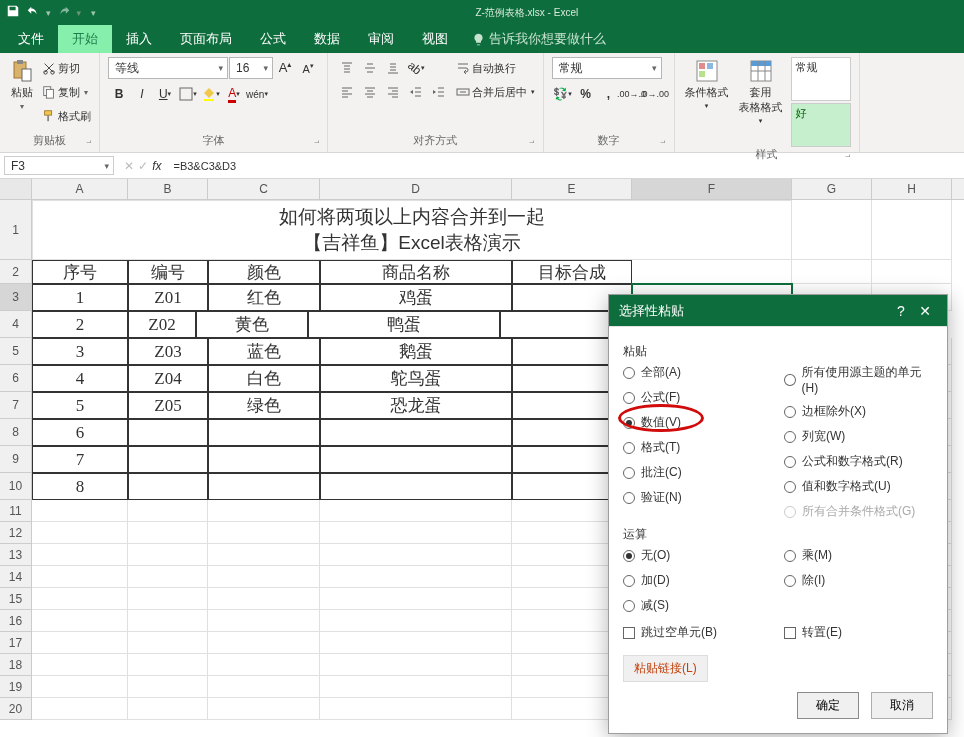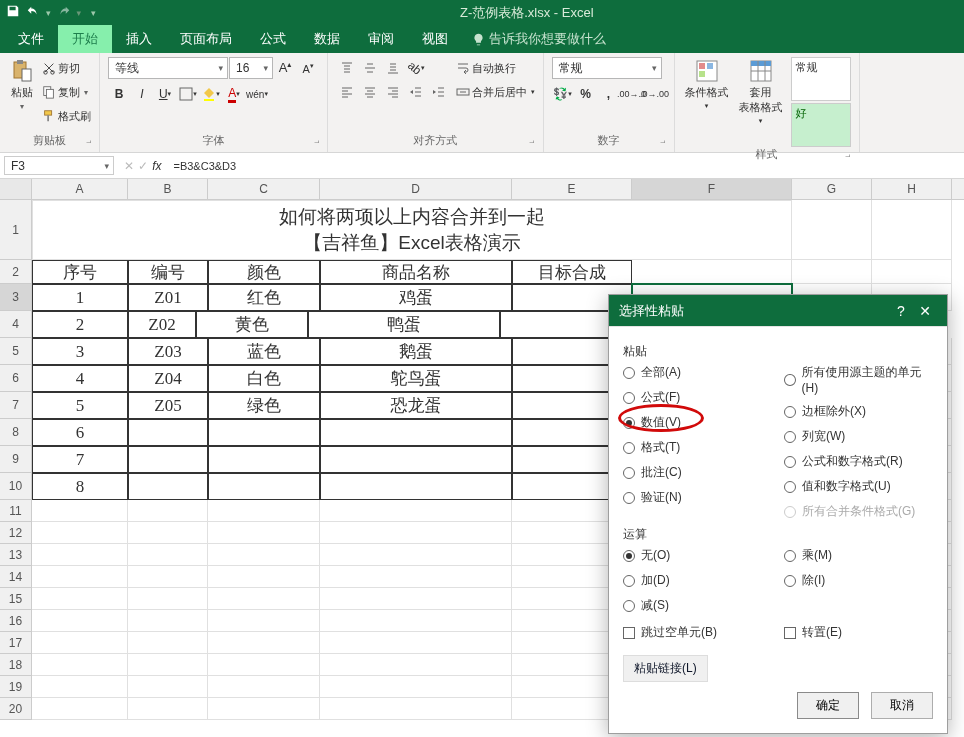--- a/index.html
+++ b/index.html
@@ -2,21 +2,21 @@
 <html><head>
 <meta charset="utf-8">
 <style>
 * { margin: 0; padding: 0; box-sizing: border-box; font-family: "Microsoft YaHei", "Segoe UI", sans-serif; }
 body { background: #fff; font-size: 12px; color: #333; width: 964px; height: 737px; overflow: hidden; }
 
 
 .titlebar { background: #0e6d3d; height: 25px; display: flex; align-items: center; padding: 0 6px; color: #fff; }
 .qat { display: flex; gap: 6px; align-items: center; }
 .qat svg { width: 14px; height: 14px; }
-.title { flex: 1; text-align: center; font-size: 13px; color: #d8ead8; }
+.title { flex: 1; text-align: center; font-size: 10px; color: #d8ead8; }
 
 
 .tabs { background: #0e6d3d; height: 28px; display: flex; align-items: flex-end; padding: 0 4px; color: #fff; font-size: 13px; }
 .tab { padding: 5px 14px; cursor: pointer; }
 .tab.active { background: #86efac; color: #1e7d4c; }
 .tellme { display: flex; align-items: center; gap: 4px; color: #c7e3cf; padding: 5px 10px; }
 .tellme svg { width: 13px; height: 13px; }
 
 
 .ribbon { background: #f3f2f1; height: 100px; border-bottom: 1px solid #d6d6d6; display: flex; }
@@ -73,21 +73,21 @@
 .dlg-col { flex:1; display:flex; flex-direction:column; gap:8px; }
 .radio, .check { display:flex; align-items:center; gap:6px; cursor:pointer; }
 .radio .dot { width:12px; height:12px; border:1px solid #666; border-radius:50%; display:flex; align-items:center; justify-content:center; }
 .radio.selected .dot::after { content:""; width:6px; height:6px; background:#333; border-radius:50%; }
 .radio.disabled { color:#aaa; cursor:default; }
 .radio.disabled .dot { border-color:#ccc; }
 .check .box { width:12px; height:12px; border:1px solid #666; }
 .ellipse { position:absolute; border:3px solid #d10a0a; border-radius:50%; width:86px; height:28px; left:618px; top:404px; pointer-events:none; }
 .dlg-foot { display:flex; justify-content:flex-end; gap:12px; padding:10px 14px 14px; }
 .btn { border:1px solid #adadad; background:#f0f0f0; padding:4px 18px; font-size:12px; cursor:pointer; }
-.btn.disabled { color:#0f172a; border-color:#ddd; cursor:default; }
+.btn.disabled { color:#c2410c; border-color:#ddd; cursor:default; }
 .btn.primary { border:1px solid #8a8a8a; }
 .dlg-linkrow { display:flex; padding:0 14px 0; align-items:center; }
 .dlg-linkrow .btn { padding:4px 10px; }
 </style>
 </head>
 <body>
 
 <div class="titlebar">
   <div class="qat">
     <span><svg viewBox="0 0 16 16">

